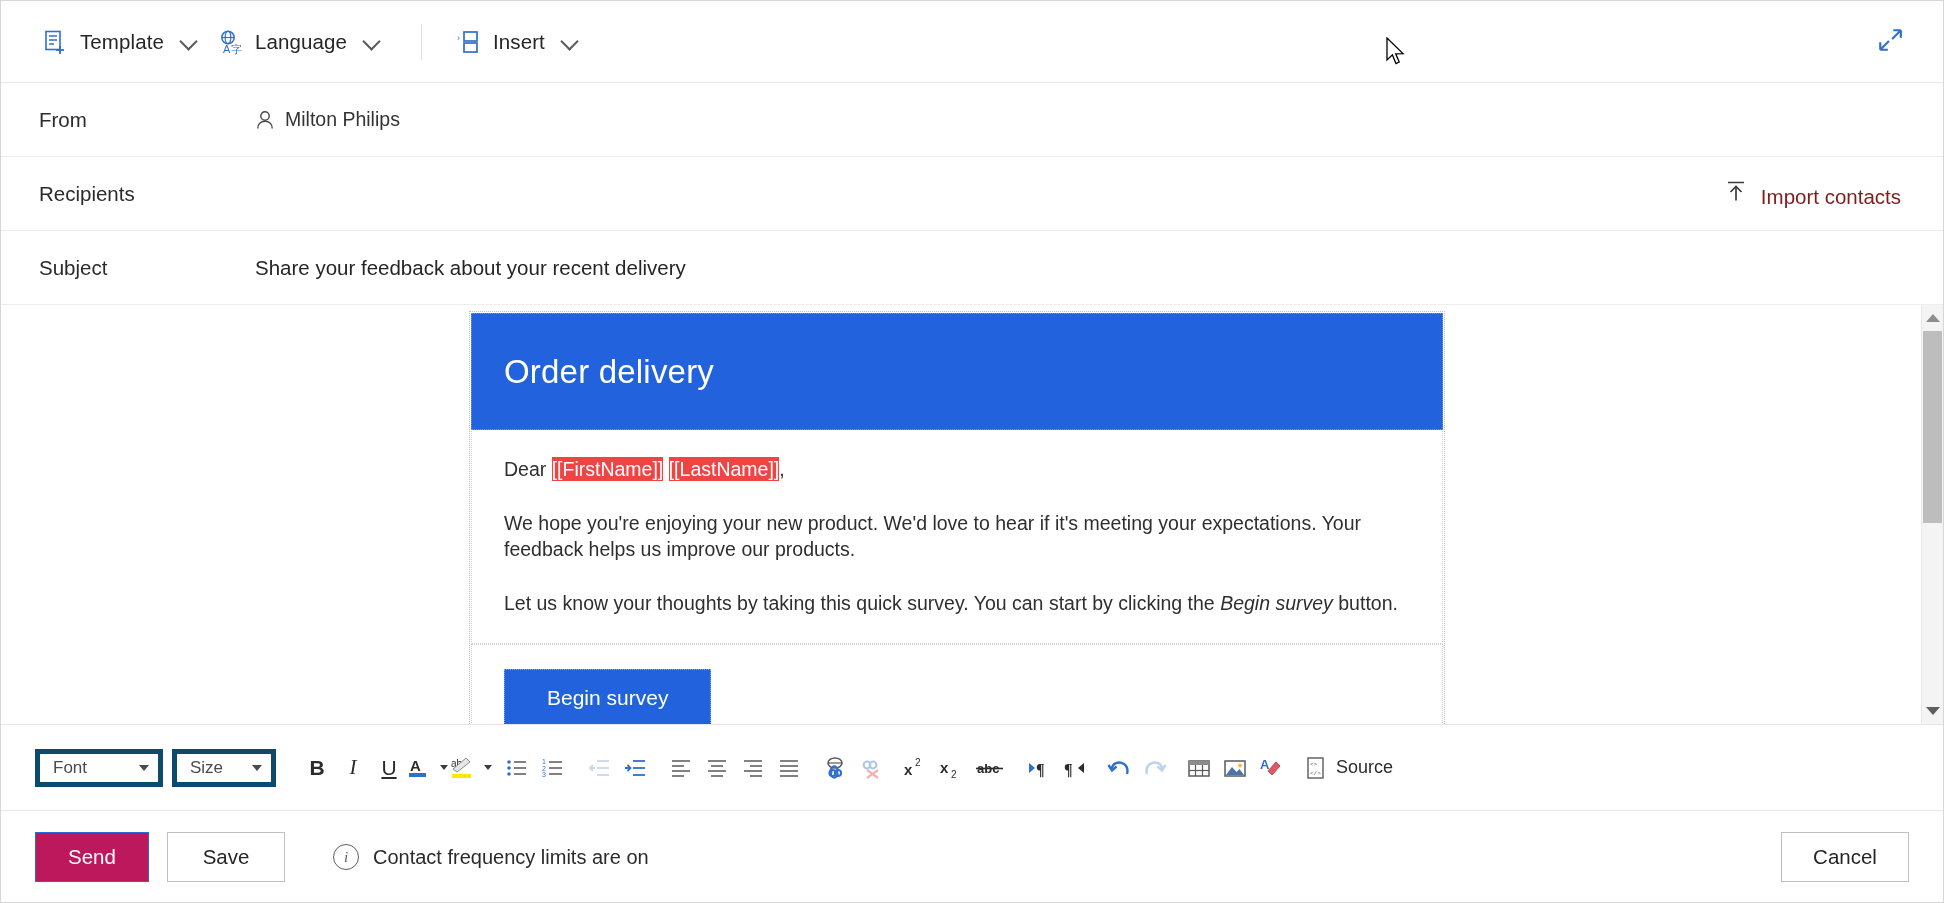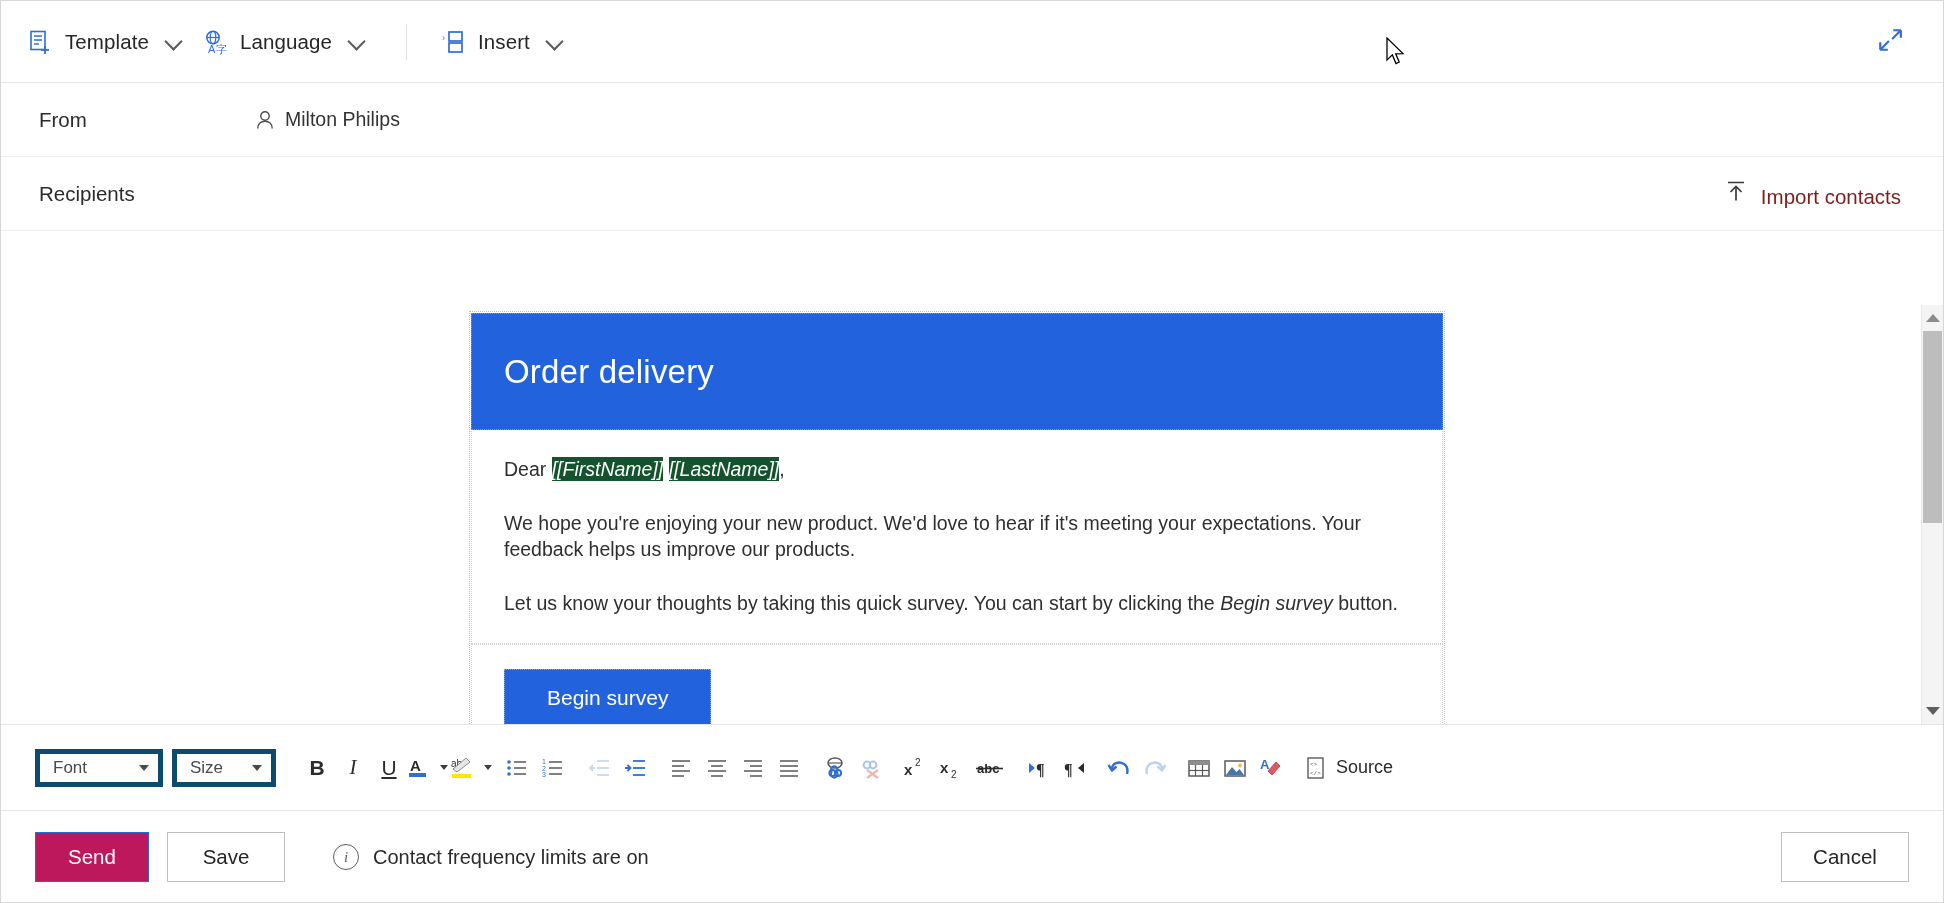--- a/index.html
+++ b/index.html
@@ -25,21 +25,21 @@
   
   .cmdbar {
     position: absolute;
     top: 0; left: 0; right: 0;
     height: 82px;
     display: flex;
     align-items: center;
     border-bottom: 1px solid #e6e6e6;
     background: #fff;
     box-sizing: border-box;
-    padding-left: 17px;
+    padding-left: 32px;
   }
   .cmd-item {
     display: flex;
     align-items: center;
     height: 48px;
     padding: 0 10px;
     cursor: default;
     gap: 11px;
   }
   .cmd-label {
@@ -167,24 +167,23 @@
     box-sizing: border-box;
   }
   .email-body p {
     margin: 0 0 28px 0;
     font-size: 19.5px;
     line-height: 1.33;
     color: #2f2f2f;
   }
   .email-body p:last-child { margin-bottom: 4px; }
   .ph {
-    background: #14532d;
+    background: #ef4444;
     color: #ffffff;
     padding: 1px 0;
-    font-style: italic;
   }
   .email-cta-cell {
     border-top: 1px dotted #cfcfcf;
     border-left: 1px dotted #cfcfcf;
     border-right: 1px dotted #cfcfcf;
     margin: 0 1px;
     padding: 24px 0 24px 32px;
   }
   .cta-btn {
     display: inline-block;
@@ -454,20 +453,24 @@
         <svg viewBox="0 0 22 24" width="22" height="24">
           <line x1="3" y1="3" x2="19" y2="3" stroke="#3b3b3b" stroke-width="1.7"></line>
           <line x1="11" y1="21" x2="11" y2="7" stroke="#3b3b3b" stroke-width="1.7"></line>
           <path d="M5.5 12.5 L11 7 L16.5 12.5" fill="none" stroke="#3b3b3b" stroke-width="1.7"></path>
         </svg>
       </span>
       <span>Import contacts</span>
     </div>
   </div>
 
+  <div class="field-row r3">
+    <div class="field-label">Subject</div>
+    <div class="field-value subject">Share your feedback about your recent delivery</div>
+  </div>
 
   <div class="canvas">
 
     <div class="email-wrap">
 
       <div class="email-header">
         <div class="email-header-title">Order delivery</div>
       </div>
 
       <div class="email-body">

